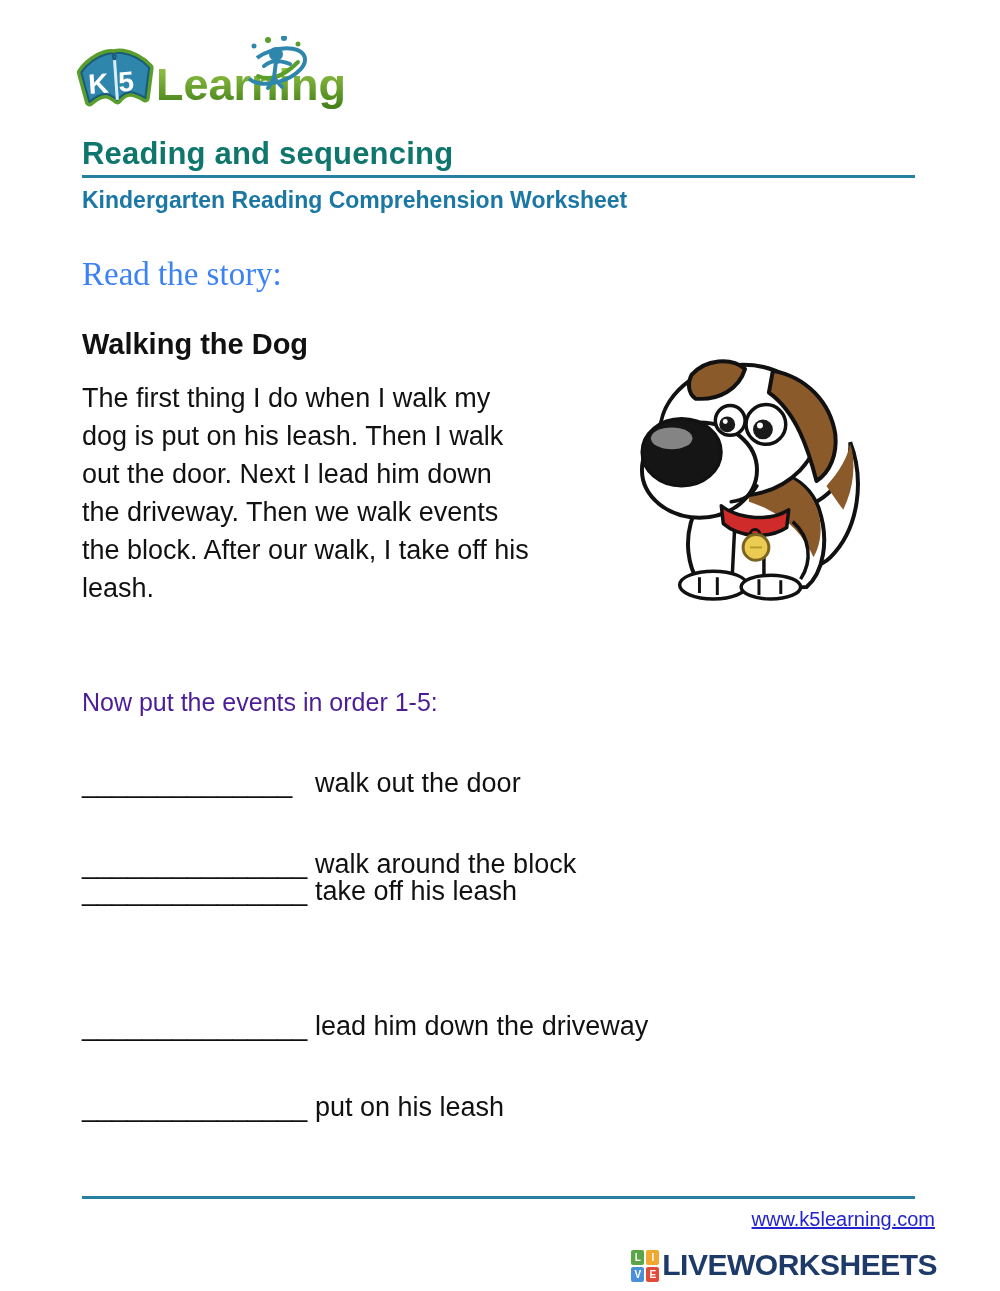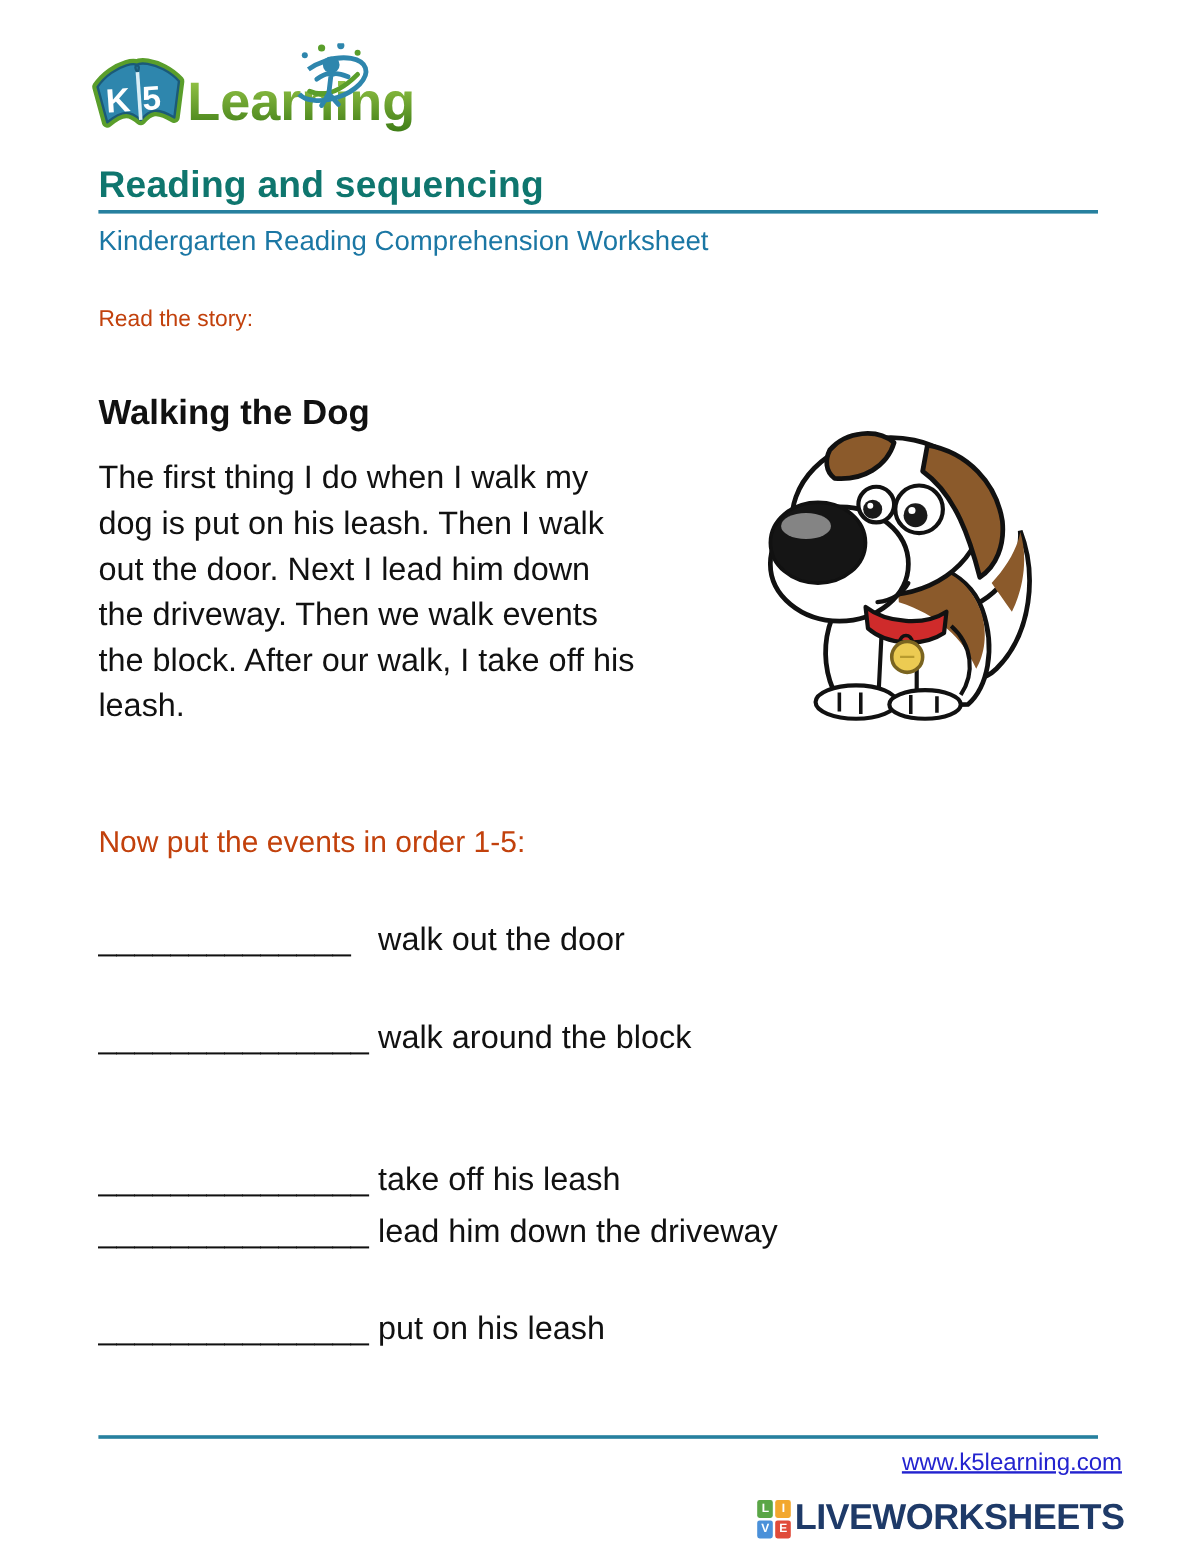--- a/index.html
+++ b/index.html
@@ -21,49 +21,49 @@
   .title {
     position: absolute; top: 136px; left: 82px;
     font-size: 31px; font-weight: bold; color: #0f766e; letter-spacing: 0.2px;
   }
   .title-rule {
     position: absolute; top: 175px; left: 82px; right: 85px;
     height: 3px; background: #27809f;
   }
   .subtitle {
     position: absolute; top: 187px; left: 82px;
-    font-size: 23px; color: #1b77a4;
+    font-size: 23px; color: #1b77a4; font-weight: bold;
   }
 
   .prompt {
     position: absolute; top: 256px; left: 82px;
-    font-size: 19px; color: #c2410c;
+    font-size: 33px; color: #3b82f6; font-family: Liberation Serif, serif;
   }
   .story-heading {
     position: absolute; top: 328px; left: 82px;
     font-size: 29px; font-weight: bold; color: #111;
   }
   .story-text {
     position: absolute; top: 379px; left: 82px; width: 585px;
     font-size: 27px; line-height: 38px; color: #111; white-space: pre-line;
   }
 
   
   .dog { position: absolute; top: 350px; left: 636px; width: 238px; height: 252px; }
 
   
   .instruction {
     position: absolute; top: 688px; left: 82px;
-    font-size: 25px; color: #c2410c;
+    font-size: 25px; color: #4c1d95;
   }
   .seq-row { position: absolute; left: 82px; font-size: 27px; color: #111; white-space: nowrap; }
   .seq-row .blank { display: inline-block; width: 233px; letter-spacing: 0; color: #111; }
   .row-0 { top: 768px; }
   .row-1 { top: 849px; }
-  .row-2 { top: 968px; }
+  .row-2 { top: 876px; }
   .row-3 { top: 1011px; }
   .row-4 { top: 1092px; }
 
   
   .footer-rule {
     position: absolute; top: 1196px; left: 82px; right: 85px;
     height: 3px; background: #27809f;
   }
   .footer-left {
     position: absolute; top: 1208px; left: 82px;

